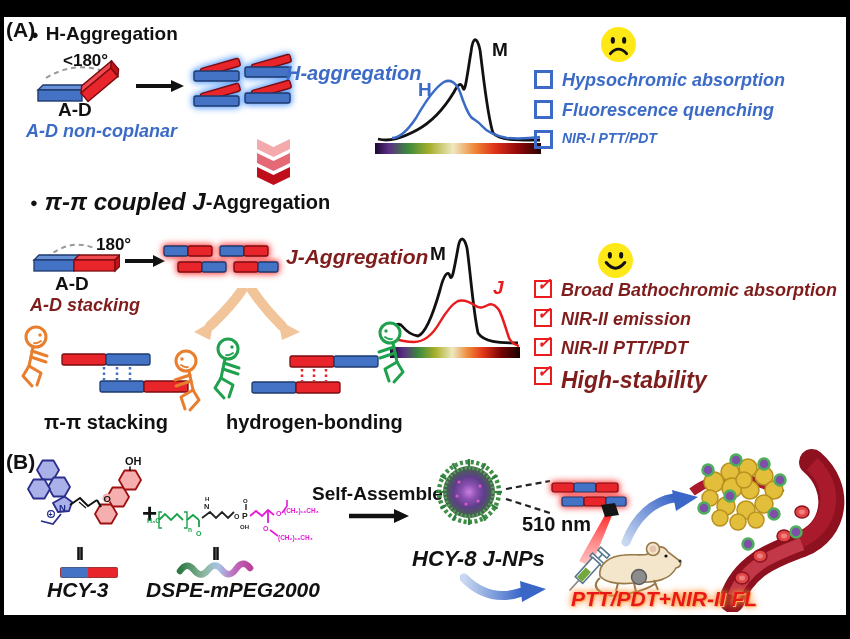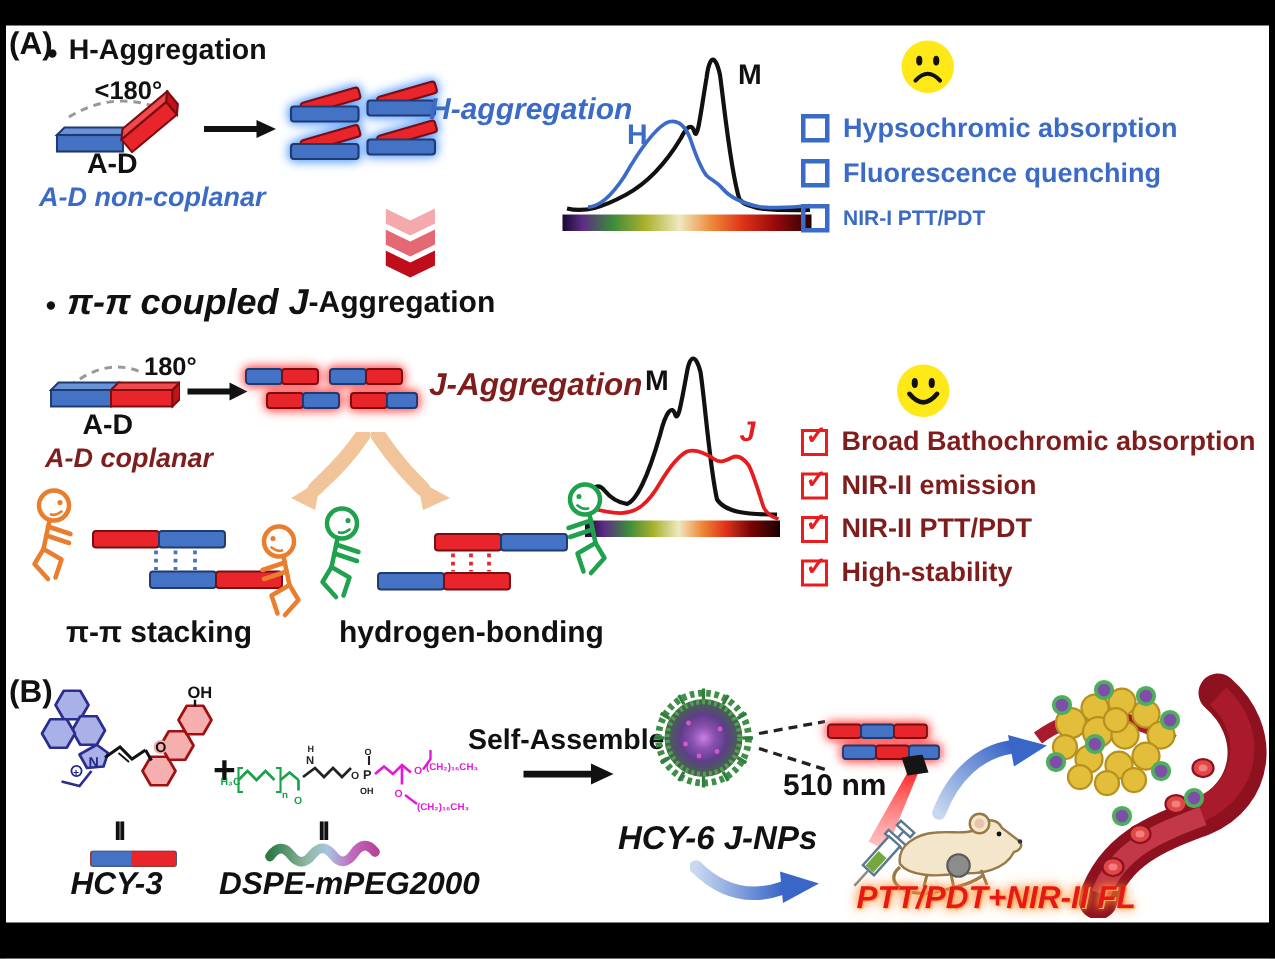--- a/index.html
+++ b/index.html
@@ -8,21 +8,21 @@
   .abs{position:absolute;}
   .bar{background:#000;}
   .b{font-weight:bold;}
   .i{font-style:italic;}
   .blue{color:#3B6BC6;}
   .red{color:#7f1d1d;}
   .blk{color:#111;}
   .nowrap{white-space:nowrap;}
   .bullet{font-size:13px;margin-right:7px;color:#111;}
   .row{display:flex;align-items:center;}
-  .chkrow{display:flex;align-items:center;margin-bottom:0;}
+  .chkrow{display:flex;align-items:flex-start;margin-bottom:0;font-style:italic;}
   .box-blue{display:inline-block;width:13px;height:13px;border:3px solid #3B6BC6;margin-right:9px;flex:0 0 auto;}
   .box-red{position:relative;display:inline-block;width:14px;height:14px;border:2.5px solid #EC1B1E;margin-right:9px;flex:0 0 auto;}
   .box-red .tick{position:absolute;left:1px;top:-6px;font-size:17px;font-weight:bold;color:#EC1B1E;line-height:1;}
   .glowB{filter:drop-shadow(0 0 3.5px #5FA0FF) drop-shadow(0 0 2px #9CC6FF);}
   .glowR{filter:drop-shadow(0 0 3.5px #FF4646) drop-shadow(0 0 2px #FF9898);}
   .glowTxt{color:#E81818;text-shadow:0 0 5px #FFA040,0 0 9px #FF8030,1px 1px 0 #FFC080;}
   .barAD{width:56px;height:9px;border-radius:2px;border:1px solid rgba(70,70,70,.45);
          background:linear-gradient(90deg,#4472C4 0 48%,#E8252A 48% 100%);}
   .equiv{font-size:18px;font-weight:700;letter-spacing:-2px;color:#111;}
   svg text{font-family:"Liberation Sans",sans-serif;}
@@ -160,21 +160,21 @@
       <rect x="16" y="22" width="24" height="10" rx="2" fill="#E8252A" stroke="#7B0C10"></rect>
       <rect x="40" y="22" width="24" height="10" rx="2" fill="#4472C4" stroke="#1E3A6E"></rect>
       <rect x="72" y="22" width="24" height="10" rx="2" fill="#E8252A" stroke="#7B0C10"></rect>
       <rect x="96" y="22" width="20" height="10" rx="2" fill="#4472C4" stroke="#1E3A6E"></rect>
     </g>
   </svg>
 
   <div class="abs b i red nowrap" style="left:286px;top:245px;font-size:21px">J-Aggregation</div>
 
   <div class="abs b blk" style="left:55px;top:273px;font-size:19px">A-D</div>
-  <div class="abs b i red nowrap" style="left:30px;top:295px;font-size:18px">A-D coplanar</div>
+  <div class="abs b i red nowrap" style="left:30px;top:295px;font-size:18px">A-D stacking</div>
 
   <svg class="abs" style="left:388px;top:230px" width="137" height="132" viewBox="0 0 137 132">
     <defs>
       <linearGradient id="rb2" x1="0" y1="0" x2="1" y2="0">
         <stop offset="0" stop-color="#1A0830"></stop>
           <stop offset=".1" stop-color="#5C2D86"></stop>
         <stop offset=".22" stop-color="#3C8A3C"></stop>
           <stop offset=".35" stop-color="#A8B02C"></stop>
         <stop offset=".48" stop-color="#EFE8C0"></stop>
           <stop offset=".6" stop-color="#EE8838"></stop>
@@ -213,21 +213,21 @@
     <div class="chkrow" style="height:29px">
       <span class="box-red">
           <span class="tick">✓</span>
         </span>
       <span class="b red nowrap" style="font-size:18px">NIR-II PTT/PDT</span>
     </div>
     <div class="chkrow" style="height:29px">
       <span class="box-red">
           <span class="tick">✓</span>
         </span>
-      <span class="b red nowrap" style="font-size:18px">High-stability</span>
+      <span class="b red nowrap" style="font-size:23px">High-stability</span>
     </div>
   </div>
 
   <svg class="abs" style="left:190px;top:288px" width="115" height="64" viewBox="0 0 115 64">
     <path d="M52,2 C40,20 28,30 20,38" fill="none" stroke="#F2C49A" stroke-width="10" stroke-linecap="round"></path>
     <polygon points="24,32 4,44 20,52" fill="#F2C49A"></polygon>
     <path d="M62,2 C74,20 84,30 92,38" fill="none" stroke="#F2C49A" stroke-width="10" stroke-linecap="round"></path>
     <polygon points="88,32 110,44 92,52" fill="#F2C49A"></polygon>
   </svg>
 
@@ -408,21 +408,21 @@
     <defs>
       <linearGradient id="beamG" x1="0" y1="0" x2="0" y2="1">
         <stop offset="0" stop-color="#FF1818" stop-opacity=".95"></stop>
         <stop offset="1" stop-color="#FF9C9C" stop-opacity=".55"></stop>
       </linearGradient>
     </defs>
     <polygon points="30,12 38,10 16,64 4,58" fill="url(#beamG)"></polygon>
     <polygon points="26,2 40,0 44,12 30,14" fill="#151515"></polygon>
   </svg>
 
-  <div class="abs b i blk nowrap" style="left:412px;top:546px;font-size:22px">HCY-6 J-NPs</div>
+  <div class="abs b i blk nowrap" style="left:412px;top:546px;font-size:22px">HCY-8 J-NPs</div>
 
   <svg class="abs" style="left:460px;top:572px" width="88" height="32" viewBox="0 0 88 32">
     <defs>
       <linearGradient id="ba1" x1="0" y1="0" x2="1" y2="0">
         <stop offset="0" stop-color="#C8D8F0"></stop>
           <stop offset="1" stop-color="#3A66C8"></stop>
       </linearGradient>
     </defs>
     <path d="M4,6 C22,24 42,27 62,20" fill="none" stroke="url(#ba1)" stroke-width="9" stroke-linecap="round"></path>
     <polygon points="60,9 86,17 62,30" fill="#3A66C8"></polygon>

